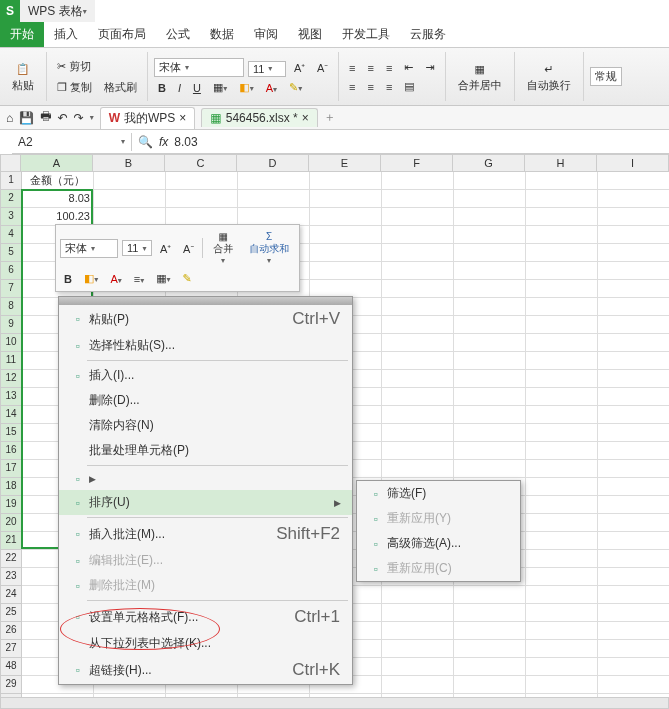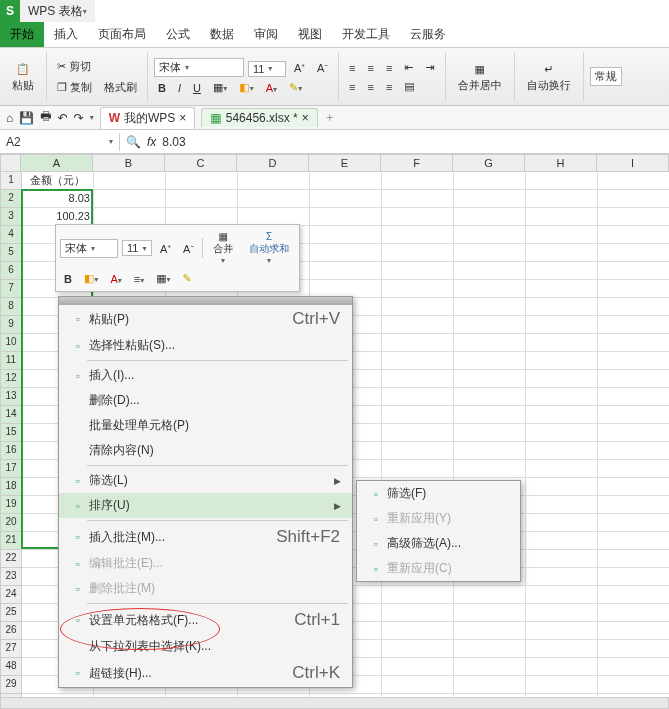--- a/index.html
+++ b/index.html
@@ -4,39 +4,39 @@
 <style>
 * { margin: 0; padding: 0; box-sizing: border-box; }
 body { font-family: "Microsoft YaHei", sans-serif; font-size: 12px; color: #333; background: #fff; width: 669px; height: 709px; overflow: hidden; position: relative; }
 
 
 .titlebar { display: flex; align-items: center; height: 22px; }
 .app-badge { background: #2a9c3e; color: #fff; padding: 2px 6px; font-size: 12px; font-weight: bold; display: flex; align-items: center; height: 22px; }
 .app-name { background: #f0f0f0; padding: 2px 8px; height: 22px; display: flex; align-items: center; }
 .menubar { display: flex; background: #fff; border-bottom: 1px solid #ccc; }
 .menu-tab { padding: 4px 10px; cursor: pointer; }
-.menu-tab.active { background: #2a9c3e; color: #000000; }
+.menu-tab.active { background: #2a9c3e; color: #ffffff; }
 
 
 .ribbon { background: linear-gradient(#f7f7f7,#eaeaea); border-bottom: 1px solid #c8c8c8; padding: 4px 6px; display: flex; align-items: center; height: 58px; gap: 6px; }
 .ribbon-group { display: flex; flex-direction: column; gap: 2px; border-right: 1px solid #d4d4d4; padding-right: 6px; height: 100%; justify-content: center; }
 .ribbon-row { display: flex; align-items: flex-end; gap: 4px; }
 .ribbon-btn { padding: 2px 4px; cursor: pointer; font-size: 11px; white-space: nowrap; }
 .icon-box { width: 18px; height: 18px; display: inline-flex; align-items: center; justify-content: center; }
 .big-btn { display: flex; flex-direction: column; align-items: center; padding: 2px 6px; cursor: pointer; font-size: 11px; }
 .dropdown-field { border: 1px solid #bbb; background: #fff; padding: 1px 4px; font-size: 11px; display: inline-flex; align-items: center; gap: 4px; }
 .caret { font-size: 8px; color: #666; }
 
 
 .qat { display: flex; align-items: center; gap: 6px; padding: 2px 6px; background: #f6f6f6; border-bottom: 1px solid #ccc; height: 24px; }
 .doc-tab { display: flex; align-items: center; gap: 4px; padding: 2px 8px; border: 1px solid #ccc; border-bottom: none; background: #fff; border-radius: 3px 3px 0 0; }
 .doc-tab.active { background: #eaf6ea; }
 
 
-.formula-bar { display: flex; align-items: center; border-bottom: 1px solid #ccc; height: 24px; }
+.formula-bar { display: flex; align-items: center; border-bottom: 1px solid #ccc; height: 24px; margin-left: 12px; }
 .name-box { width: 120px; border-right: 1px solid #ccc; padding: 2px 6px; display: flex; justify-content: space-between; align-items: center; }
 .fx-area { display: flex; align-items: center; gap: 6px; padding: 0 6px; }
 
 
 .grid-area { position: relative; display: flex; }
 .row-headers { display: flex; flex-direction: column; }
 .col-headers { display: flex; }
 .corner { width: 22px; height: 18px; background: #eee; border: 1px solid #ccc; }
 .col-h { width: 72px; height: 18px; background: #eee; border: 1px solid #ccc; border-left: none; text-align: center; font-size: 11px; line-height: 16px; }
 .col-h.sel { background: #d6ebd6; }
@@ -626,30 +626,29 @@
       <div class="menu-item">
         <span class="mi-icon">▫</span>
         <span class="mi-label">插入(I)...</span>
       </div>
       <div class="menu-item">
         <span class="mi-icon"></span>
         <span class="mi-label">删除(D)...</span>
       </div>
       <div class="menu-item">
         <span class="mi-icon"></span>
+        <span class="mi-label">清除内容(N)</span>
+      </div>
+      <div class="menu-item">
+        <span class="mi-icon"></span>
         <span class="mi-label">批量处理单元格(P)</span>
       </div>
-      <div class="menu-item">
-        <span class="mi-icon"></span>
-        <span class="mi-label">清除内容(N)</span>
-      </div>
       <div class="menu-sep"></div>
       <div class="menu-item">
         <span class="mi-icon">▫</span>
-        <span class="mi-label">筛选(L)</span>
         <span class="mi-arrow">▶</span>
       </div>
       <div class="menu-item hover">
         <span class="mi-icon">▫</span>
         <span class="mi-label">排序(U)</span>
         <span class="mi-arrow">▶</span>
       </div>
       <div class="menu-sep"></div>
       <div class="menu-item">
         <span class="mi-icon">▫</span>

